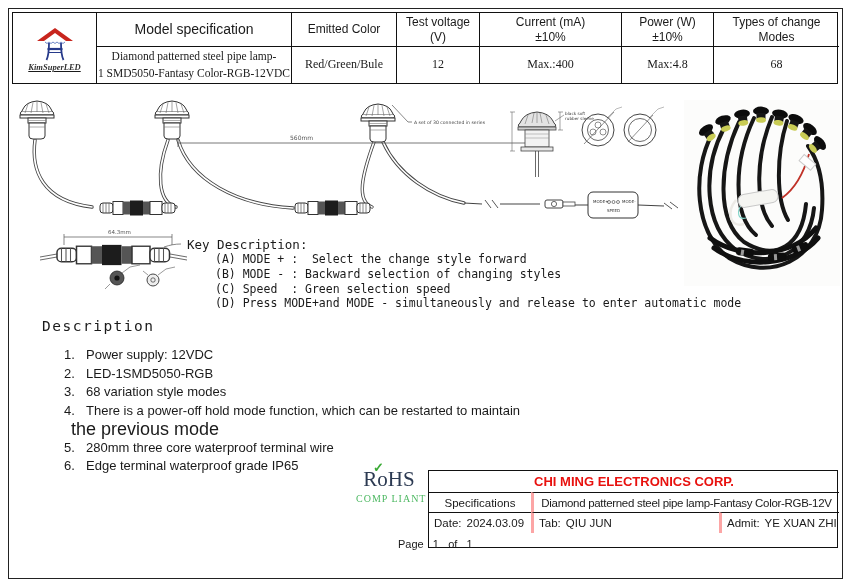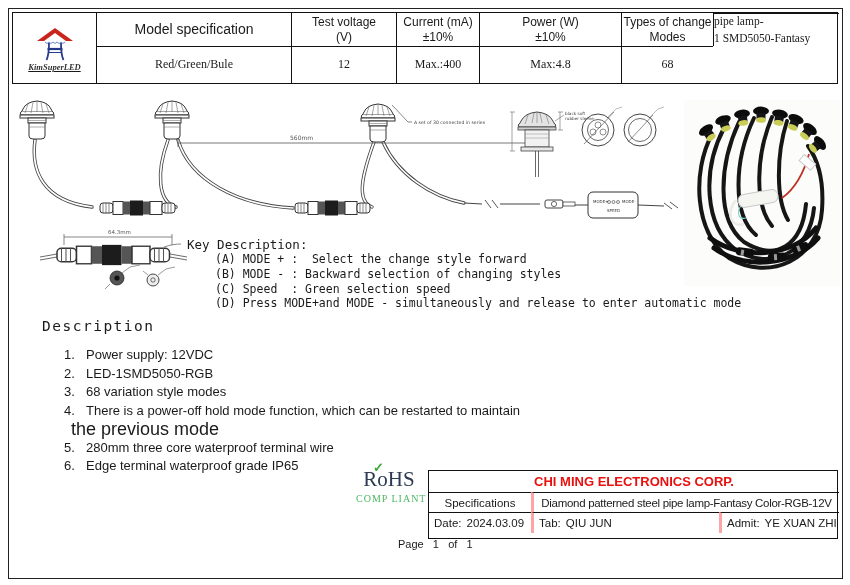--- a/index.html
+++ b/index.html
@@ -46,21 +46,21 @@
   .desc-item .num{min-width:16px;}
   .desc-cont{margin-left:7px;font-size:18px;line-height:18.5px;}
 
   
   .rohs{left:356px;top:469px;width:66px;text-align:center;}
   .rohs-name{font-family:"Liberation Serif",serif;font-size:21px;color:#2c3a52;position:relative;line-height:1;}
   .rohs-check{position:absolute;left:17px;top:-8px;color:#3aaa35;font-size:13px;font-weight:bold;}
   .rohs-comp{font-family:"Liberation Serif",serif;font-size:10px;color:#4db862;letter-spacing:1px;margin-top:3px;white-space:pre;}
 
   
-  .footer-table{left:428px;top:470px;width:410px;height:69px;display:grid;
+  .footer-table{left:428px;top:470px;width:410px;height:78px;display:grid;
     grid-template-columns:102px 188px 120px;grid-template-rows:21px 20px 21px;
     border:1px solid #111;box-sizing:border-box;background:#fff;}
   .fcell{border-left:3px solid #fca5a5;border-top:1px solid #111;display:flex;align-items:center;
          font-size:11.5px;padding:0 5px;box-sizing:border-box;overflow:hidden;white-space:nowrap;}
   .fcell.first{border-left:none;}
   .fcell.toprow{border-top:none;}
   .f-company{grid-column:1/4;justify-content:center;color:#e8110e;font-weight:bold;font-size:13px;}
   .f-center{justify-content:center;}
   .f-specval{grid-column:2/4;justify-content:center;font-size:11.5px;letter-spacing:-0.3px;}
   .flabel{margin-right:5px;}
@@ -79,20 +79,21 @@
       <path d="M12,17 q2,3 4,0 q2,3 4,0 q2,3 4,0 q2,3 4,0 q2,3 4,0" fill="none" stroke="#4a6ab8" stroke-width="0.8"></path>
       <path d="M16,18 C16,26 15.5,31 13.5,35" fill="none" stroke="#273a8a" stroke-width="1.8"></path>
       <path d="M28,18 C28,26 28.5,31 30.5,35" fill="none" stroke="#273a8a" stroke-width="1.8"></path>
       <path d="M14.5,24 L29.5,24" stroke="#273a8a" stroke-width="2.2"></path>
       <path d="M15,27.5 L29,27.5" stroke="#273a8a" stroke-width="1"></path>
     </svg>
     <div class="logo-brand">KimSuperLED</div>
   </div>
 
   <div class="cell hdr hdr-big">Model specification</div>
+  <div class="cell hdr">Emitted Color</div>
   <div class="cell hdr">
     <div>Test voltage</div>
     <div>(V)</div>
   </div>
   <div class="cell hdr">
     <div>Current (mA)</div>
     <div>±10%</div>
   </div>
   <div class="cell hdr">
     <div>Power (W)</div>

